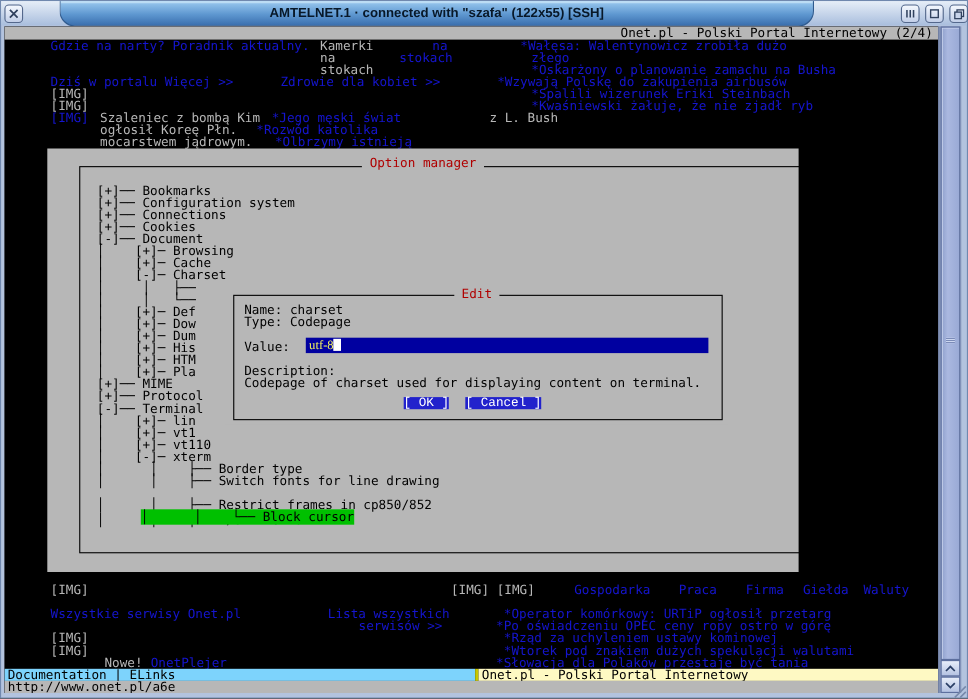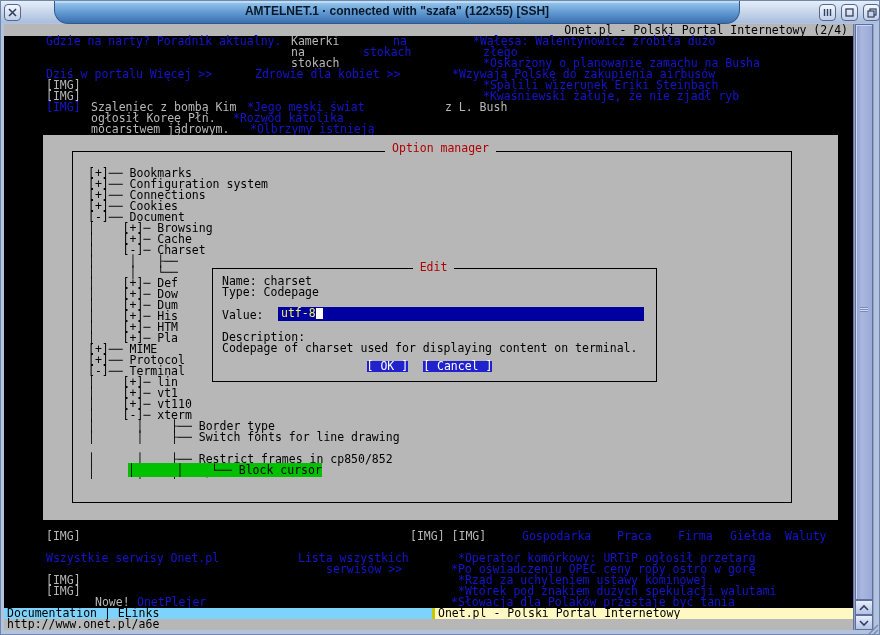--- a/index.html
+++ b/index.html
@@ -25,39 +25,39 @@
   .ebar-top{position:absolute;left:0;top:0;width:100%;height:12px;background:#b7b7b7;
             color:#000;text-align:right;box-sizing:border-box;padding-right:5px;line-height:12px;}
   .seg{position:absolute;white-space:pre;}
   .seg.lnk{color:#1515d0;}
   .seg.wht{color:#b7b7b7;}
   
   .dlg{position:absolute;background:#b7b7b7;color:#000;}
   .frame{position:absolute;border:1px solid #000;}
   .dlg-title{position:absolute;left:0;right:0;text-align:center;pointer-events:none;}
   .dlg-title span{background:#b7b7b7;padding:0 7px;color:#b00000;white-space:pre;}
-  .optman{left:39px;top:111px;width:795px;height:385px;text-decoration:underline;}
+  .optman{left:39px;top:111px;width:683px;height:385px;text-decoration:underline;}
   .optman .frame{left:29px;top:16px;width:718px;height:350px;}
   .optman .dlg-title{top:8px;}
   .tree-row{position:absolute;left:45px;white-space:pre;color:#000;}
   .tree-row span{white-space:pre;}
   .tree-row.hl span{background:#00c000;}
   .btn-row{position:absolute;display:flex;justify-content:center;}
   .dlg-btn{display:inline-block;background:#2222cc;color:#ffffff;white-space:pre;}
   .dlg-btn.sel{background:#00c000;color:#ffff00;}
   .om-buttons{left:29px;top:350px;width:718px;gap:16px;}
   .editdlg{left:201px;top:238px;width:457px;height:124px;}
   .editdlg .frame{left:7px;top:6px;width:443px;height:112px;}
   .editdlg .dlg-title{top:0px;}
   .ed-line{position:absolute;left:17px;white-space:pre;}
   .ed-field{position:absolute;left:73px;top:45px;width:366px;height:14px;background:#0000a0;
             box-sizing:border-box;padding:1px 0 0 3px;white-space:nowrap;}
-  .ed-field-text{color:#f2f25e;}
+  .ed-field-text{color:#f2f25e;font-family:Liberation Serif, serif;}
   .ed-cursor{display:inline-block;width:7px;height:11px;background:#ffffff;vertical-align:top;}
-  .ed-buttons{left:7px;top:99px;width:435px;gap:15px;}
+  .ed-buttons{left:7px;top:99px;width:435px;gap:15px;font-family:Liberation Mono, monospace;}
   
   .tab-left{position:absolute;left:0;top:584px;width:428px;height:11px;background:#7dd3fc;
             color:#000;padding-left:3px;box-sizing:border-box;white-space:pre;}
   .tab-sep{position:absolute;left:428px;top:584px;width:3px;height:11px;background:#c8c800;}
   .tab-right{position:absolute;left:431px;top:584px;width:418px;height:11px;background:#fef9c3;
              color:#000;padding-left:3px;box-sizing:border-box;white-space:pre;}
   .urlbar{position:absolute;left:0;top:595px;width:849px;height:11px;background:#b7b7b7;
           color:#000;padding-left:3px;box-sizing:border-box;white-space:pre;}
   
   .sbar{position:absolute;left:853px;top:24px;width:21px;height:606px;background:#93a2c4;

